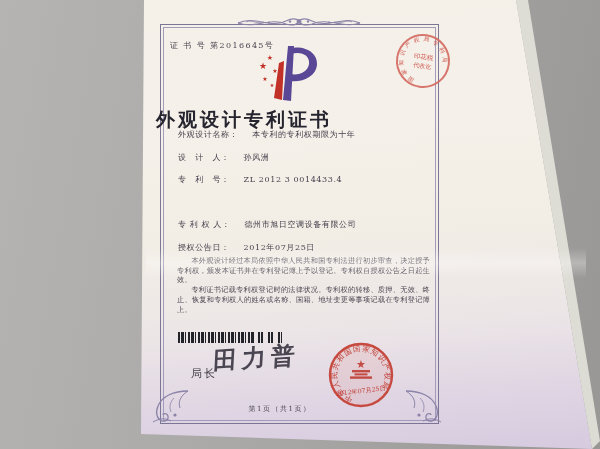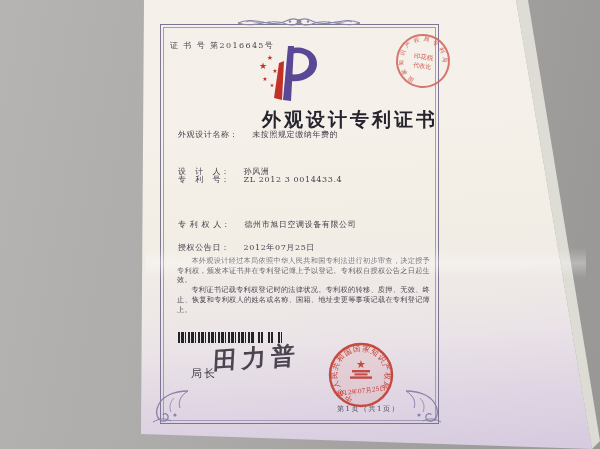--- a/index.html
+++ b/index.html
@@ -11,33 +11,33 @@
     background:linear-gradient(176deg,#f4f1e9 0%,#f5f0e9 28%,#f2eee5 52%,#ece5e7 72%,#ded4e3 88%,#d6cbdf 100%);}
   .page2edge{position:absolute;inset:0;
     clip-path:polygon(516px 0px,528px 0px,600px 441px,592px 449px);
     background:#e9e7df;opacity:.85;}
   .sheen{position:absolute;left:146px;top:248px;width:440px;height:30px;
     background:linear-gradient(180deg,rgba(255,255,255,0),rgba(255,255,255,.30),rgba(255,255,255,0));pointer-events:none;}
   .frame{position:absolute;left:160px;top:24px;width:277px;height:398px;border:1px solid #7b7596;}
   .frame-inner{position:absolute;inset:2px;border:1px solid #a29bba;}
   .abs{position:absolute;}
   .certno{left:170px;top:40px;font-size:8px;color:#4a4550;letter-spacing:1.4px;}
-  .title{left:148px;top:107px;width:290px;text-align:right;font-size:19px;font-weight:bold;
+  .title{left:156px;top:107px;width:290px;text-align:left;font-size:19px;font-weight:bold;
     letter-spacing:3px;color:#26242e;}
   .field{left:178px;font-size:8px;color:#46414d;letter-spacing:.6px;white-space:nowrap;}
   .field .lab{margin-right:14px;}
   .bodytext{left:177px;top:256px;width:253px;font-size:7.2px;line-height:9.7px;color:#4c4651;
     text-align:justify;letter-spacing:.2px;}
   .bodytext p{margin:0;text-indent:2em;}
   .barcode{left:178px;top:332px;width:104px;height:11px;
     background:repeating-linear-gradient(90deg,#23232a 0 1.5px,transparent 1.5px 3px,#23232a 3px 5.5px,transparent 5.5px 6.5px,#23232a 6.5px 7.5px,transparent 7.5px 10px);}
   .sig-label{left:191px;top:366px;font-size:11px;color:#3e3944;letter-spacing:2px;}
   .signature{left:213px;top:342px;font-size:24px;font-weight:bold;color:#2f2b38;opacity:.85;
     letter-spacing:5px;transform:rotate(-4deg) skewX(-7deg);}
-  .footer{left:160px;top:404px;width:240px;text-align:right;font-size:7px;color:#4c4651;letter-spacing:1.5px;}
+  .footer{left:160px;top:404px;width:240px;text-align:center;font-size:7px;color:#4c4651;letter-spacing:1.5px;}
   .seal-bottom{left:322px;top:337px;}
   .seal-top{left:392px;top:30px;transform:rotate(8deg);}
   .lace{left:236px;top:13px;}
   .corner-l{left:150px;top:388px;}
   .corner-r{left:404px;top:388px;transform:scaleX(-1);}
   svg text{font-family:"DejaVu Serif","Liberation Serif",serif;}
 </style>
 </head>
 <body>
 
@@ -97,23 +97,23 @@
       <text x="13" y="17" font-size="7" text-anchor="middle">★</text>
       <text x="18" y="30" font-size="6" text-anchor="middle">★</text>
       <text x="8" y="38" font-size="6" text-anchor="middle">★</text>
       <text x="15" y="44" font-size="5" text-anchor="middle">★</text>
     </g>
   </svg>
 
   <div class="abs title">外观设计专利证书</div>
 
   <div class="abs field" style="top:129px;">
-    <span class="lab">外观设计名称：</span><span>未按照规定缴纳年费的</span>
+    <span class="lab">外观设计名称：</span><span>本专利的专利权期限为十年</span>
   </div>
-  <div class="abs field" style="top:166px;">
+  <div class="abs field" style="top:152px;">
     <span class="lab">设　计　人：</span><span>孙风洲</span>
   </div>
   <div class="abs field" style="top:174px;">
     <span class="lab">专　利　号：</span><span>ZL 2012 3 0014433.4</span>
   </div>
   <div class="abs field" style="top:219px;">
     <span class="lab">专 利 权 人：</span><span>德州市旭日空调设备有限公司</span>
   </div>
   <div class="abs field" style="top:242px;">
     <span class="lab">授权公告日：</span><span>2012年07月25日</span>

